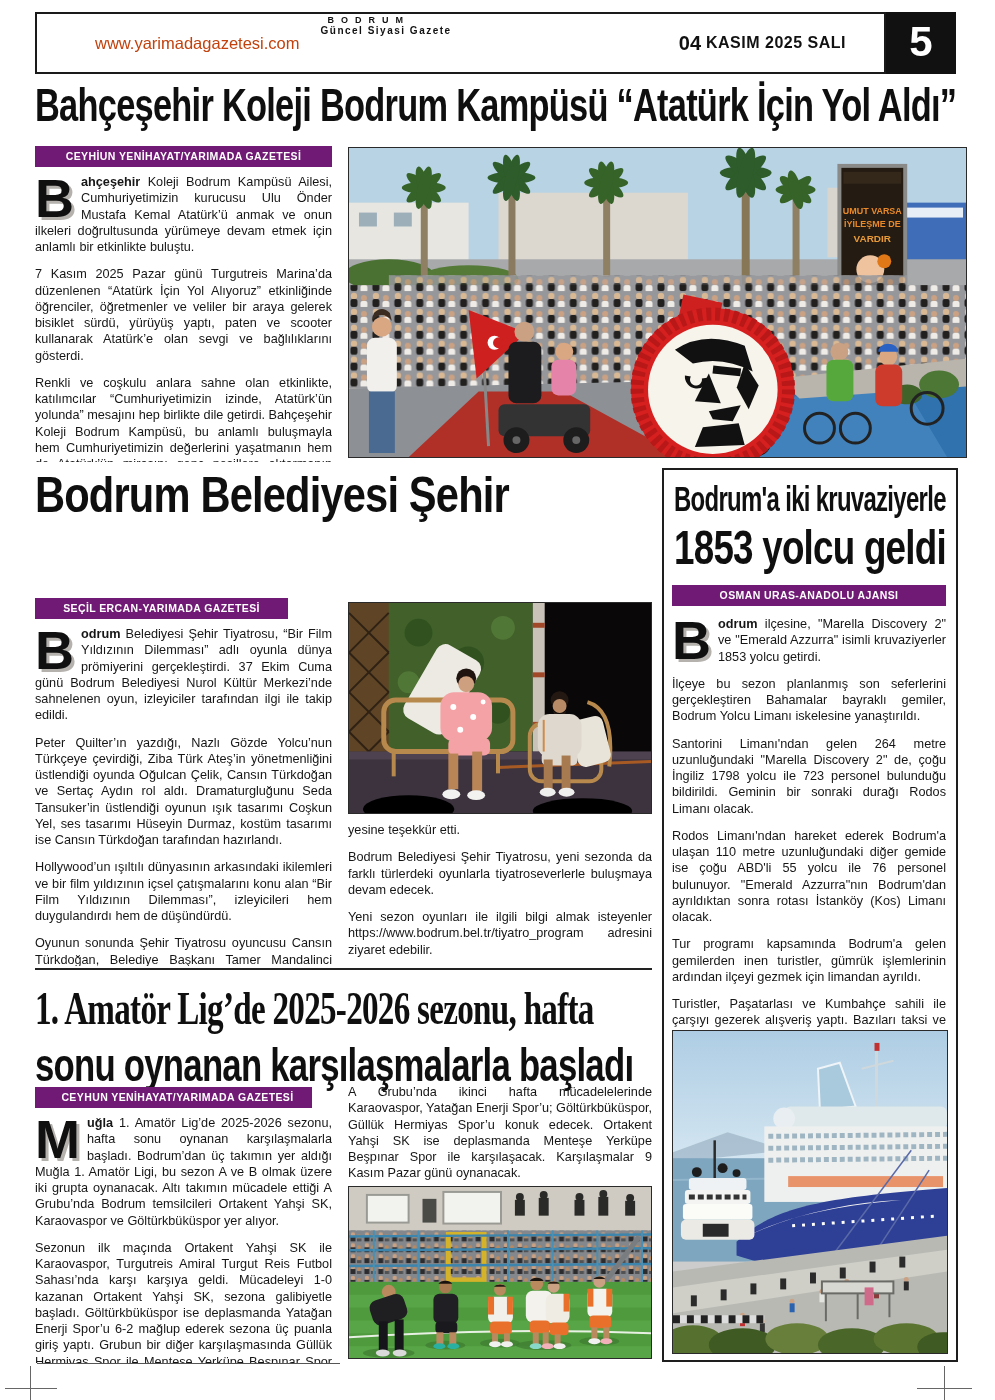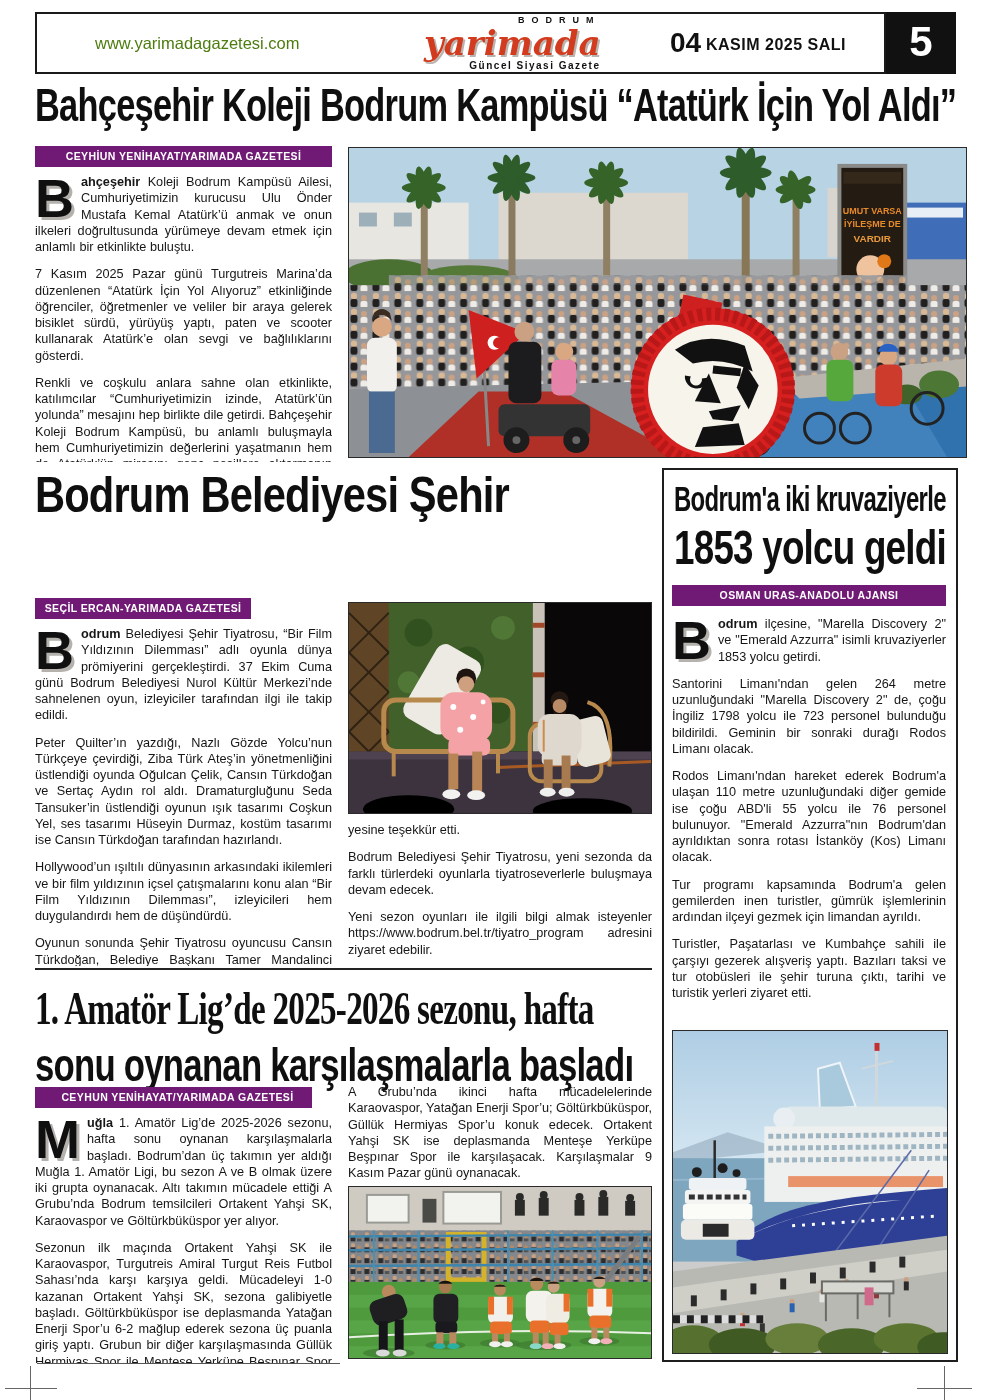--- a/index.html
+++ b/index.html
@@ -2,28 +2,28 @@
 <html lang="tr"><head>
 <meta charset="utf-8">
 <style>
   html,body{margin:0;padding:0;background:#e9e9e9;}
   .page{position:relative;width:995px;height:1400px;margin:0 auto;background:#ffffff;
         font-family:"Liberation Sans", sans-serif;color:#161616;overflow:hidden;}
   
   .header-box{position:absolute;left:35px;top:12px;width:851px;height:62px;
               border:2px solid #1a1a1a;box-sizing:border-box;background:#fff;}
   .site-url{position:absolute;left:58px;top:50%;transform:translateY(-50%);
-            font-size:16.5px;color:#4d7c0f;}
-  .logo{position:absolute;left:50%;top:2px;transform:translateX(-50%);width:280px;text-align:right;line-height:1;}
+            font-size:16.5px;color:#c2410c;}
+  .logo{position:absolute;left:50%;top:2px;transform:translateX(-50%);width:280px;text-align:left;line-height:1;}
   .logo-top{font-size:9px;font-weight:bold;letter-spacing:7px;margin-left:7px;color:#111;}
   .logo-name{font-family:"DejaVu Serif", serif;font-style:italic;font-weight:bold;
              font-size:34px;color:#d23b1e;text-shadow:2px 2px 0 #b9b4ae;margin-top:1px;}
   .logo-tagline{font-size:10px;font-weight:bold;letter-spacing:1.5px;color:#111;margin-top:1px;}
   .date-block{position:absolute;right:38px;top:50%;transform:translateY(-50%);white-space:nowrap;color:#111;}
-  .date-day{font-size:28px;font-weight:bold;vertical-align:-2px;}
+  .date-day{font-size:20px;font-weight:bold;vertical-align:-2px;}
   .date-rest{font-size:16px;font-weight:bold;letter-spacing:.5px;}
   .page-num{position:absolute;left:886px;top:12px;width:70px;height:62px;background:#111;
             color:#fff;font-size:42px;font-weight:bold;text-align:center;line-height:60px;}
   
   .hl{position:absolute;overflow:visible;text-align:right;}
   .hl span{display:inline-block;white-space:nowrap;font-weight:bold;color:#0f0f0f;letter-spacing:-1px;}
   .hl-1{left:35px;top:76px;width:921px;height:58px;}
   .hl-1 span{font-size:47px;line-height:58px;}
   .hl2-l1{left:35px;top:466px;width:474px;height:58px;}
   .hl2-l2{left:35px;top:528px;width:618px;height:58px;}
@@ -32,21 +32,21 @@
   .hl3-l2{left:35px;top:1038px;width:598px;height:54px;}
   .hl3-l1 span,.hl3-l2 span{font-size:46px;line-height:54px;}
   .chl-1{left:674px;top:478px;width:272px;height:42px;}
   .chl-1 span{font-size:35px;line-height:42px;}
   .chl-2{left:674px;top:521px;width:272px;height:54px;}
   .chl-2 span{font-size:48px;line-height:54px;}
   
   .byline{position:absolute;height:21px;background:#701a75;color:#fff;font-size:10.5px;
           font-weight:bold;letter-spacing:.4px;text-align:center;line-height:21px;}
   .byline-1{left:35px;top:146px;width:297px;}
-  .byline-2{left:35px;top:598px;width:216px;}
+  .byline-2{left:35px;top:598px;width:253px;}
   .byline-3{left:35px;top:1087px;width:269px;padding-left:8px;}
   .byline-c{left:672px;top:585px;width:274px;}
   
   .body-col{position:absolute;font-size:12.7px;line-height:1.28;text-align:justify;overflow:hidden;}
   .body-col p{margin:0 0 11px 0;}
   .art1{left:35px;top:174px;width:297px;height:288px;}
   .art2{left:35px;top:626px;width:297px;height:340px;}
   .art2c{left:348px;top:822px;width:304px;height:144px;}
   .artc{left:672px;top:616px;width:274px;height:412px;}
   .art3l{left:35px;top:1115px;width:297px;height:248px;}
@@ -70,21 +70,20 @@
 </style>
 </head>
 <body>
 
 <div class="page">
 
   <div class="header-box">
     <div class="site-url">www.yarimadagazetesi.com</div>
     <div class="logo">
       <div class="logo-top">BODRUM</div>
-      <div class="logo-name">yarimada</div>
       <div class="logo-tagline">Güncel Siyasi Gazete</div>
     </div>
     <div class="date-block">
       <span class="date-day">04</span><span class="date-rest"> KASIM 2025 SALI</span>
     </div>
   </div>
   <div class="page-num">5</div>
 
   <div class="hl hl-1"><span style="transform-origin: left bottom; transform: scaleX(0.731533);">Bahçeşehir Koleji Bodrum Kampüsü “Atatürk İçin Yol Aldı”</span></div>
 
@@ -338,20 +337,21 @@
   </div>
 
   <div class="rule rule-mid"></div>
 
   <div class="cruise-box"></div>
   <div class="hl chl-1"><span style="transform-origin: left bottom; transform: scaleX(0.683417);">Bodrum'a iki kruvaziyerle</span></div>
   <div class="hl chl-2"><span style="transform-origin: left bottom; transform: scaleX(0.766197);">1853 yolcu geldi</span></div>
   <div class="byline byline-c">OSMAN URAS-ANADOLU AJANSI</div>
   <div class="body-col artc">
     <p><span class="dropcap">B</span><b>odrum</b><span> ilçesine, "Marella Discovery 2" ve "Emerald Azzurra" isimli kruvaziyerler 1853 yolcu getirdi.</span></p>
+    <p>İlçeye bu sezon planlanmış son seferlerini gerçekleştiren Bahamalar bayraklı gemiler, Bodrum Yolcu Limanı iskelesine yanaştırıldı.</p>
     <p>Santorini Limanı'ndan gelen 264 metre uzunluğundaki "Marella Discovery 2" de, çoğu İngiliz 1798 yolcu ile 723 personel bulunduğu bildirildi. Geminin bir sonraki durağı Rodos Limanı olacak.</p>
     <p>Rodos Limanı'ndan hareket ederek Bodrum'a ulaşan 110 metre uzunluğundaki diğer gemide ise çoğu ABD'li 55 yolcu ile 76 personel bulunuyor. "Emerald Azzurra"nın Bodrum'dan ayrıldıktan sonra rotası İstanköy (Kos) Limanı olacak.</p>
     <p>Tur programı kapsamında Bodrum'a gelen gemilerden inen turistler, gümrük işlemlerinin ardından ilçeyi gezmek için limandan ayrıldı.</p>
     <p>Turistler, Paşatarlası ve Kumbahçe sahili ile çarşıyı gezerek alışveriş yaptı. Bazıları taksi ve tur otobüsleri ile şehir turuna çıktı, tarihi ve turistik yerleri ziyaret etti.</p>
   </div>
 
   <div class="photo photo-cruise">
     <svg viewBox="0 0 276 324" preserveAspectRatio="none">
       <defs>
         <linearGradient id="sky2" x1="0" y1="0" x2="0" y2="1">

